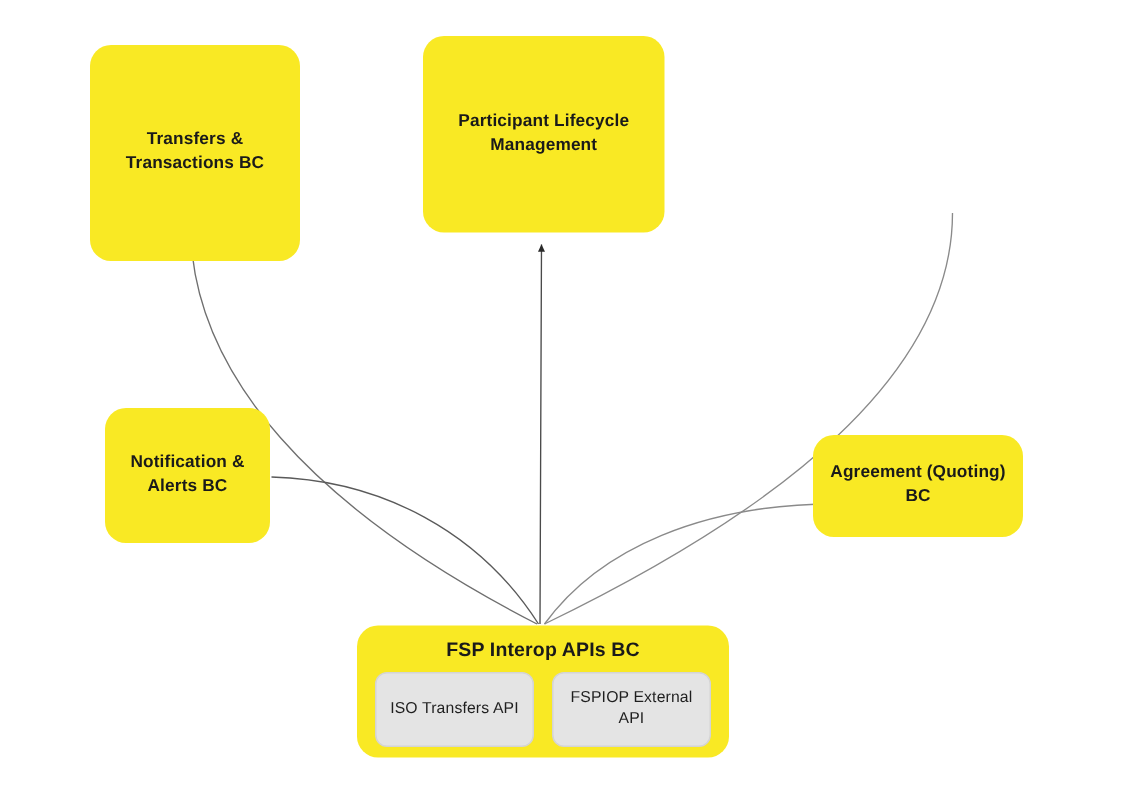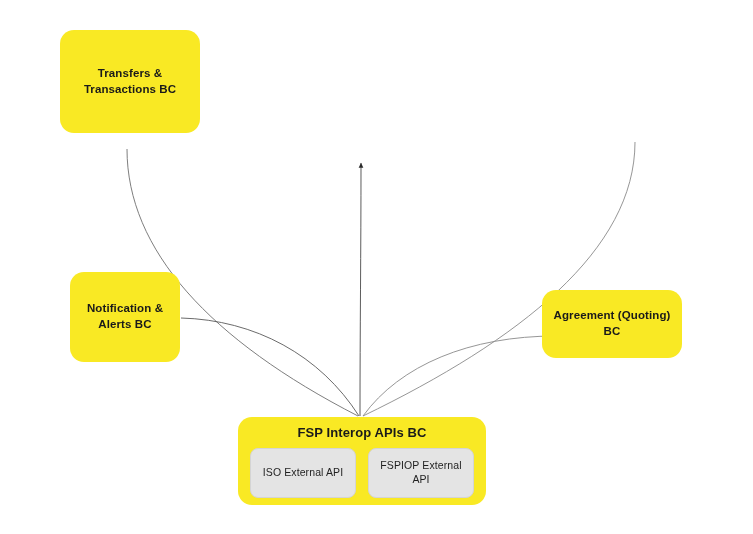--- a/index.html
+++ b/index.html
@@ -109,42 +109,46 @@
 
     <path d="M 360,416 C 360,330 361,250 361,163" fill="none" stroke="#4a4a4a" stroke-width="0.9" marker-end="url(#arrowhead)"></path>
 
     <path d="M 635,142 C 635,250 520,340 363,416" fill="none" stroke="#8a8a8a" stroke-width="0.9"></path>
 
     <path d="M 181,318 C 255,320 320,355 359,416" fill="none" stroke="#5a5a5a" stroke-width="0.9"></path>
 
     <path d="M 556,336 C 470,336 400,365 363,416" fill="none" stroke="#8a8a8a" stroke-width="0.9"></path>
   </svg>
 
-  <div class="bc-node" id="node-transfers" style="left:60px; top:30px; width:140px; height:103px;">
+  <div class="bc-node" id="node-transfers" style="left:60px; top:30px; width:140px; height:144px;">
     <span class="bc-label">Transfers &amp;
 Transactions BC</span>
   </div>
 
+  <div class="bc-node" id="node-participant" style="left:282px; top:24px; width:161px; height:131px;">
+    <span class="bc-label">Participant Lifecycle
+Management</span>
+  </div>
 
 
   <div class="bc-node" id="node-notification" style="left:70px; top:272px; width:110px; height:90px;">
     <span class="bc-label">Notification &amp;
 Alerts BC</span>
   </div>
 
   <div class="bc-node" id="node-agreement" style="left:542px; top:290px; width:140px; height:68px;">
     <span class="bc-label">Agreement (Quoting)
 BC</span>
   </div>
 
   <div class="bc-node" id="node-fsp-interop" style="left:238px; top:417px; width:248px; height:88px;">
     <span class="composite-title">FSP Interop APIs BC</span>
     <div class="sub-row">
       <div class="sub-node">
-        <span class="sub-label">ISO External API</span>
+        <span class="sub-label">ISO Transfers API</span>
       </div>
       <div class="sub-node">
         <span class="sub-label">FSPIOP External
 API</span>
       </div>
     </div>
   </div>
 
 </div>
 

